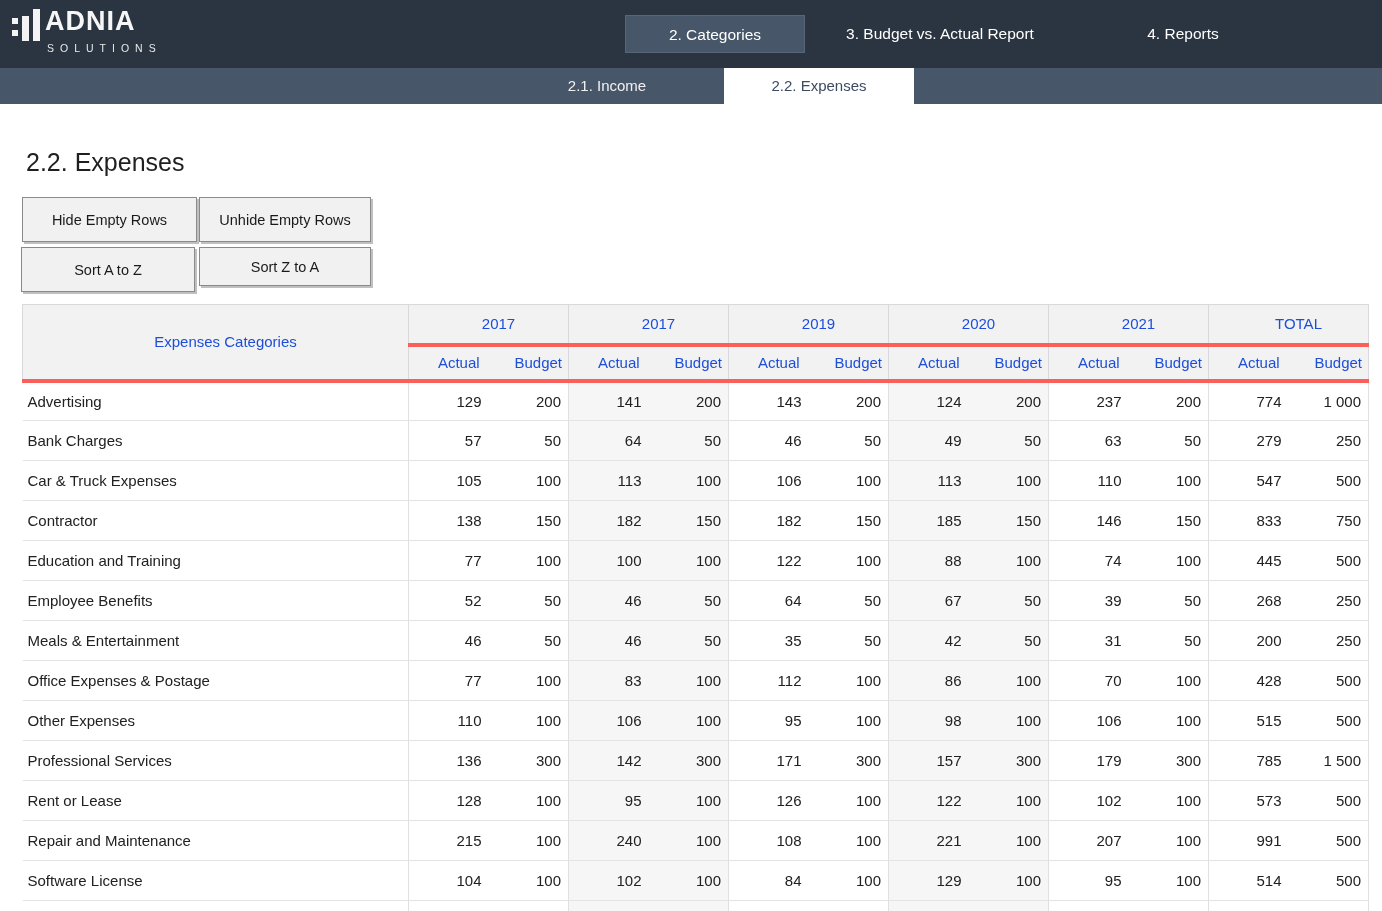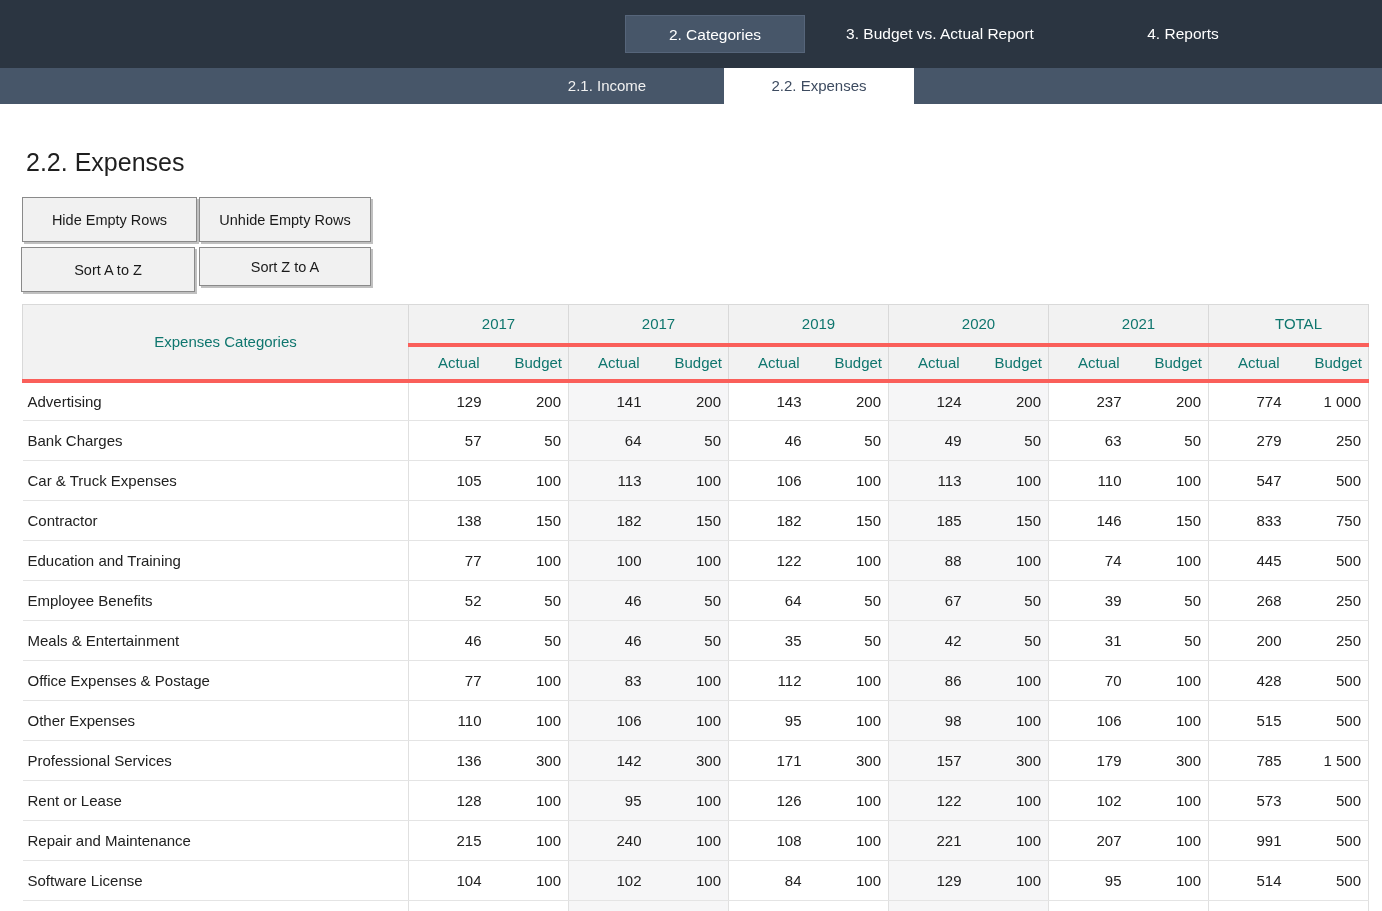--- a/index.html
+++ b/index.html
@@ -36,41 +36,53 @@
   .page-title { position:absolute; left:26px; top:148px; font-size:25px; color:#1f1f1f;
                 font-weight:400; }
 
   .xlbtn { position:absolute; background:#f1f1f1; border:1px solid #8a8a8a;
            box-shadow:2px 2px 0 #c0c0c0; display:flex; align-items:center;
            justify-content:center; font-size:14.5px; color:#1a1a1a; cursor:default; }
 
   
   table.exp { position:absolute; left:22px; top:304px; width:1346px;
               border-collapse:collapse; table-layout:fixed; }
-  .exp th { background:#f2f2f2; font-weight:400; font-size:15px; color:#0f766e;
+  .exp th { background:#f2f2f2; font-weight:400; font-size:15px; color:#1d4ed8;
             border-top:1px solid #d9d9d9;padding-left:20px; }
   .exp th.cat-h { border-left:1px solid #d9d9d9; text-align:center; vertical-align:middle; }
   .exp th.year-h { height:40px; text-align:center; border-left:1px solid #d9d9d9; }
   .exp th.year-h.last { border-right:1px solid #d9d9d9; }
   .exp th.sub-h { height:36px; text-align:center; border-top:none; }
   .exp th.gstart { border-left:1px solid #d9d9d9; }
   .exp th.gend { border-right:1px solid #d9d9d9; }
   .exp thead th { border-bottom:4px solid #fa5f5a; }
   .exp td { height:40px; font-size:15px; color:#212121; border-bottom:1px solid #e4e4e4;
             background:#ffffff; overflow:hidden; white-space:nowrap; }
   .exp td.cat { text-align:left; padding-left:5px; }
   .exp td.num { text-align:right; padding-right:7px; }
   .exp td.gstart { border-left:1px solid #e0e0e0; }
   .exp td.gend { border-right:1px solid #e0e0e0; }
   .exp td.shade { background:#f6f6f7; }
 </style>
 </head>
 <body>
 
 <div class="topbar">
+  <div class="logo">
+    <div class="logo-icon">
+      <div class="dotcol">
+        <div class="dot d1"></div>
+        <div class="dot d2"></div>
+      </div>
+      <div class="bar mid"></div>
+      <div class="bar tall"></div>
+    </div>
+    <div class="logo-name">ADNIA</div>
+    <div class="logo-sub">SOLUTIONS</div>
+  </div>
 
   <div class="nav-item active" style="left:625px; width:180px;">2. Categories</div>
   <div class="nav-item plain" style="left:820px; width:240px;">3. Budget vs. Actual Report</div>
   <div class="nav-item plain" style="left:1103px; width:160px;">4. Reports</div>
 </div>
 
 <div class="subbar"></div>
 <div class="subnav-item" style="left:527px; width:160px;">2.1. Income</div>
 <div class="subnav-item active" style="left:724px; width:190px;">2.2. Expenses</div>
 

